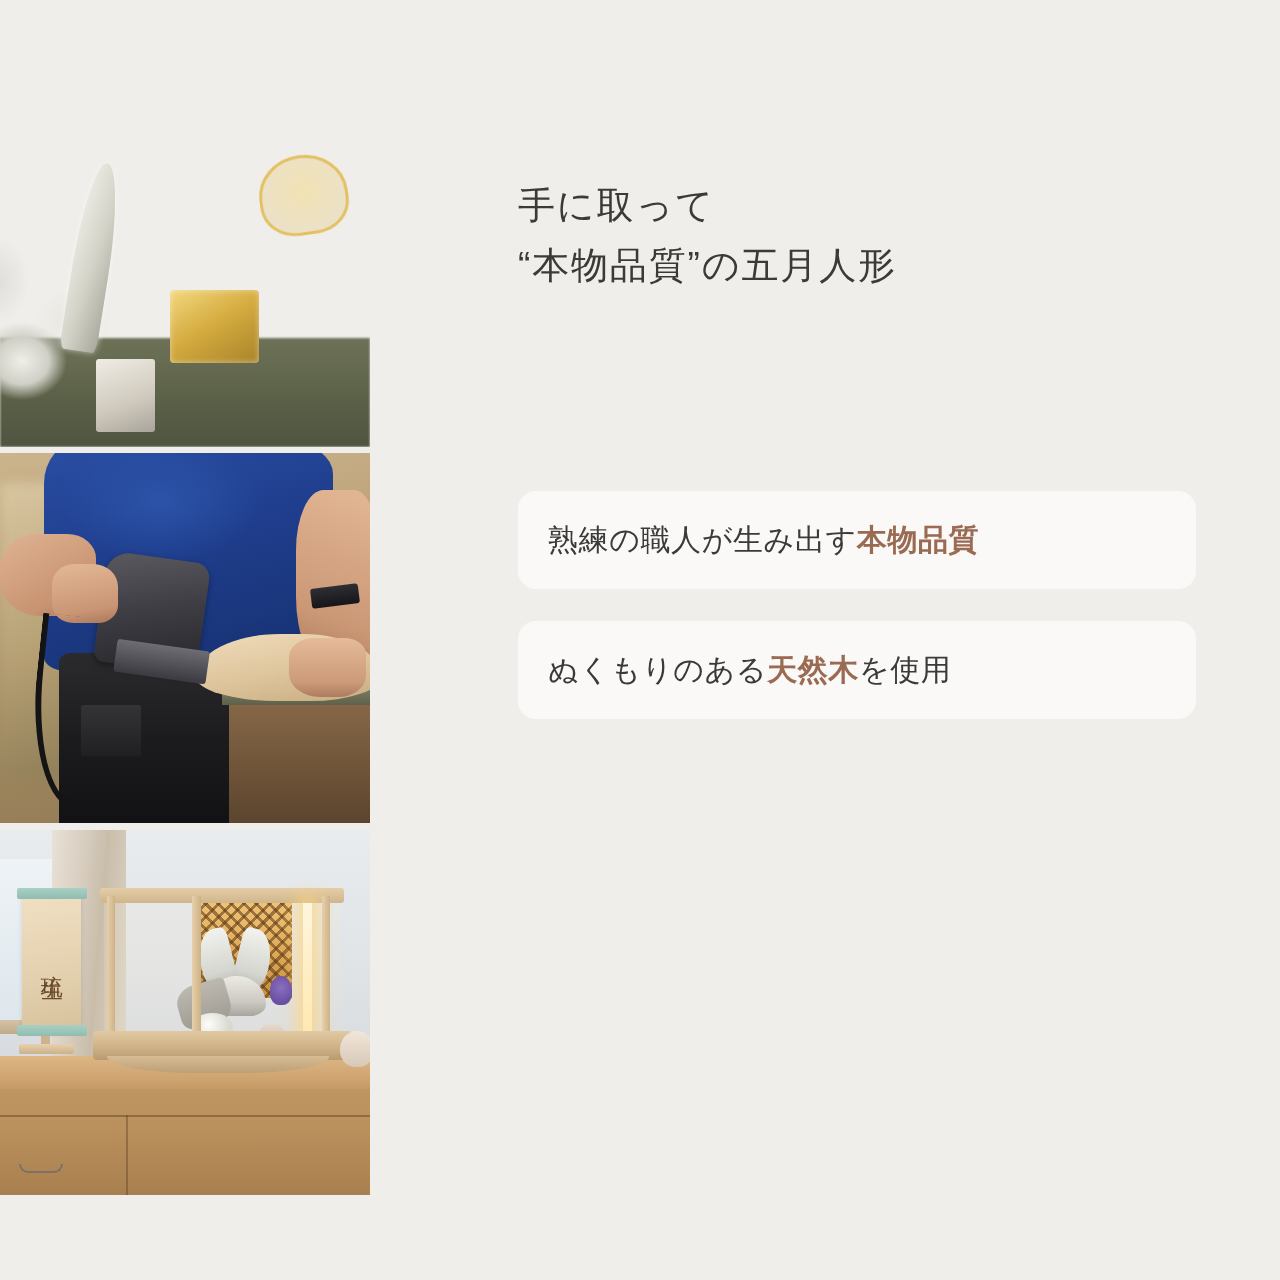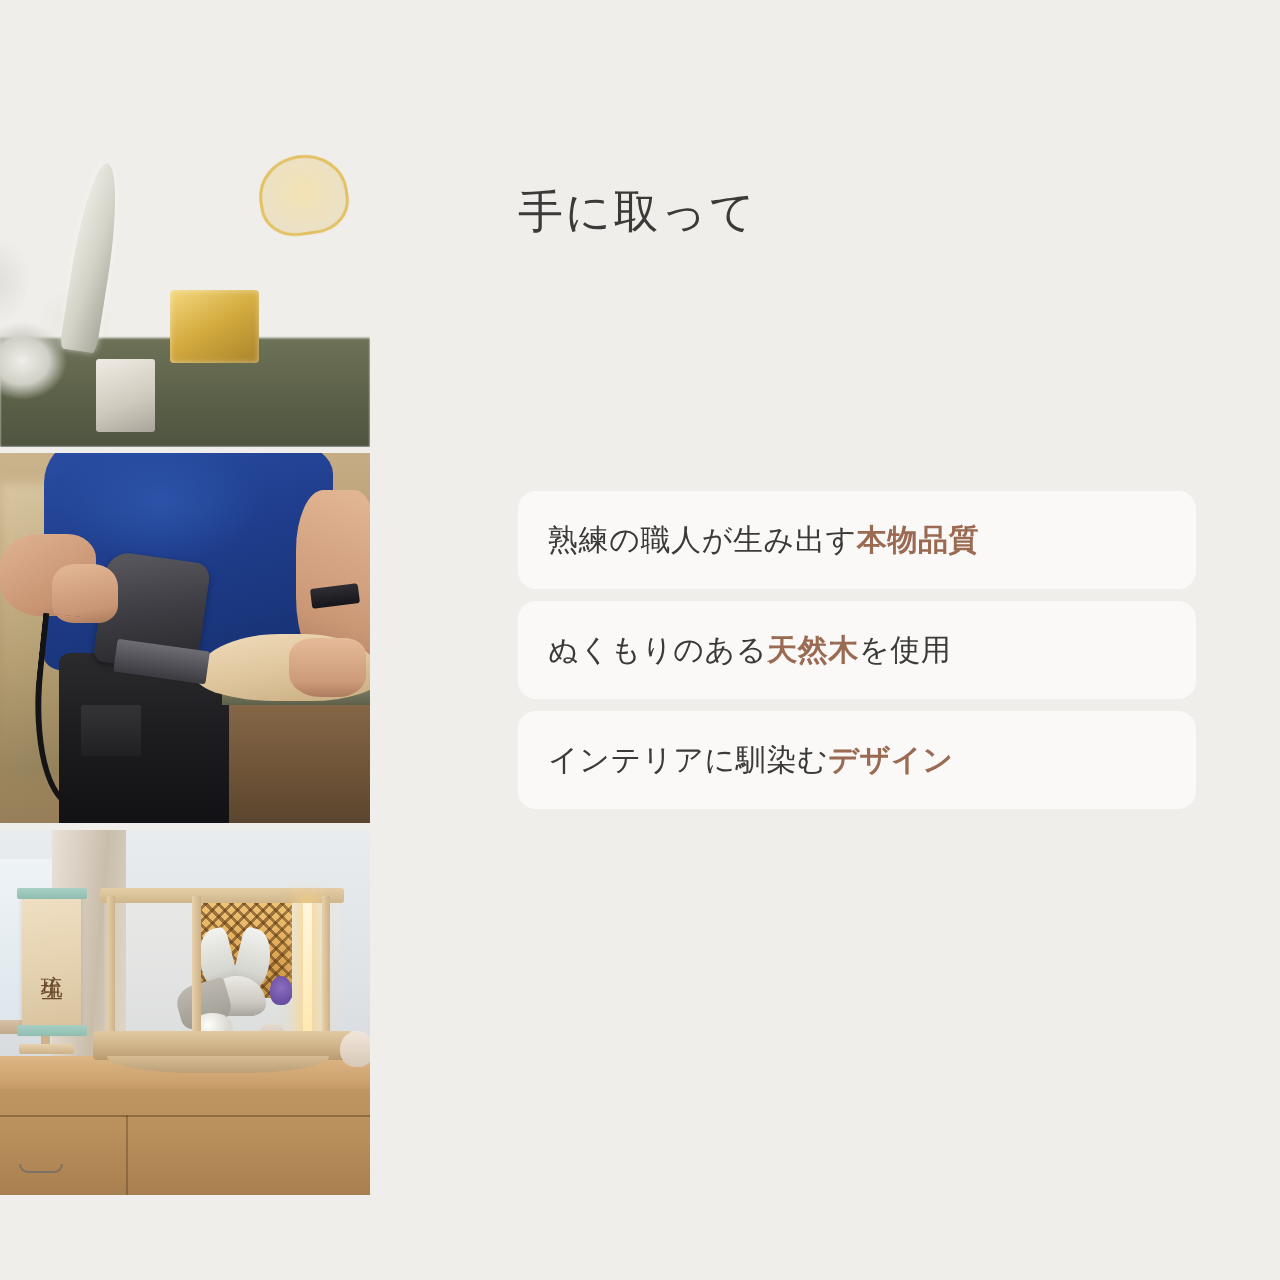--- a/index.html
+++ b/index.html
@@ -389,35 +389,35 @@
     width:678px;
     height:1280px;
   }
 
   .headline {
     position:absolute;
     top:176px;
     left:0;
     width:100%;
     color:#3a3a38;
-    font-size:45px;
+    font-size:37px;
     line-height:1.62;
     letter-spacing:.05em;
     font-weight:400;
   }
   .headline-line { display:block; white-space:nowrap; }
 
   .feature-list {
     position:absolute;
     top:491px;
     left:0;
     width:678px;
     display:flex;
     flex-direction:column;
-    gap:12px;
+    gap:32px;
   }
 
   .feature-card {
     background:#FAF9F7;
     border-radius:18px;
     height:98px;
     display:flex;
     align-items:center;
     padding-left:30px;
     padding-right:24px;
@@ -515,28 +515,26 @@
         <div class="p3-bunny"></div>
       </div>
     </div>
 
   </div>
 
   <div class="content">
 
     <h1 class="headline">
       <span class="headline-line">手に取って</span>
+      <span class="headline-line">“本物品質”の五月人形</span>
     </h1>
 
     <ul class="feature-list" id="feature-list">
         <li class="feature-card">
           <span class="feature-text"><span>熟練の職人が生み出す</span><span class="hl">本物品質</span><span></span></span>
         </li>
         <li class="feature-card">
           <span class="feature-text"><span>ぬくもりのある</span><span class="hl">天然木</span><span>を使用</span></span>
         </li>
-        <li class="feature-card">
-          <span class="feature-text"><span>インテリアに馴染む</span><span class="hl">デザイン</span><span></span></span>
-        </li>
       </ul>
 
   </div>
 </div>
 
 </body></html>

